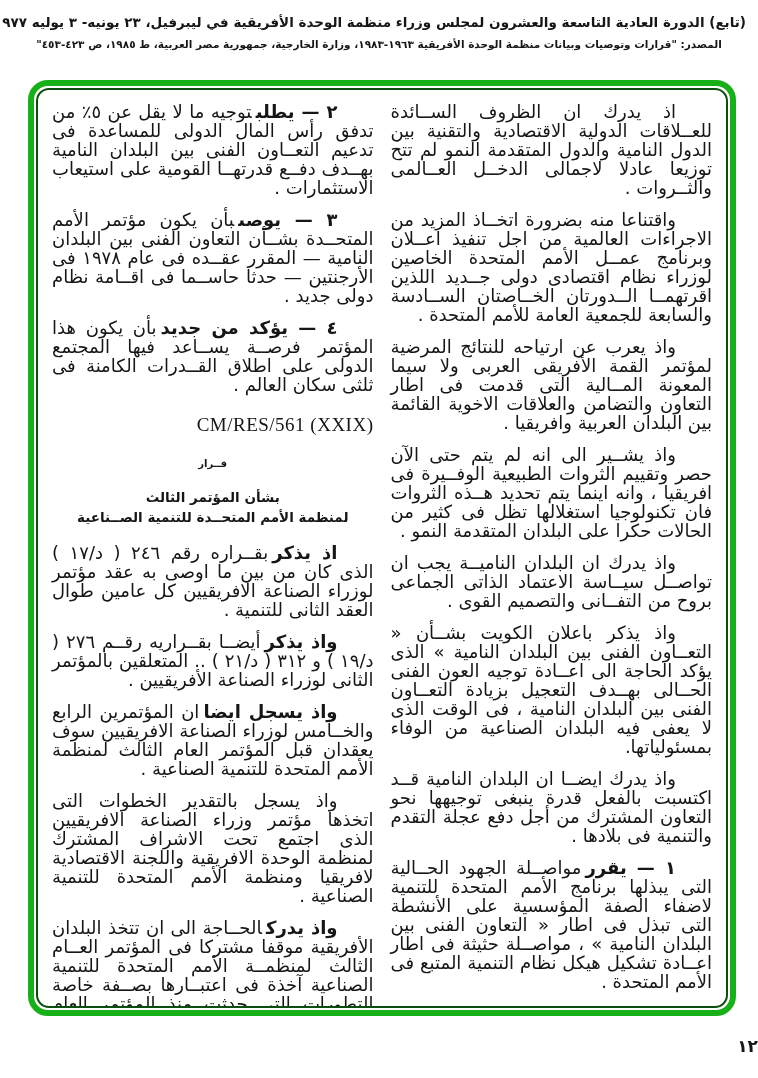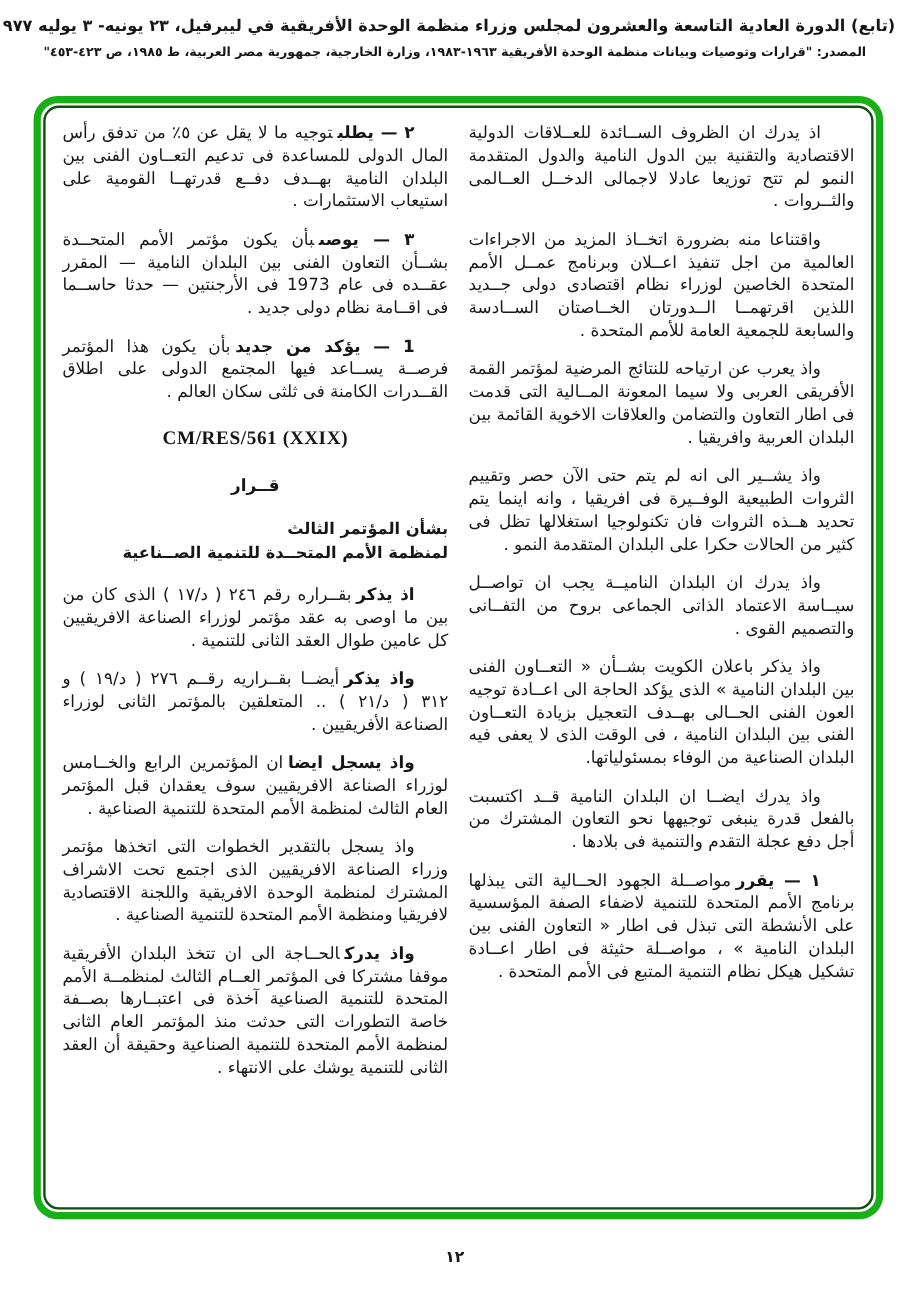--- a/index.html
+++ b/index.html
@@ -17,37 +17,37 @@
     background:#fff;
   }
   .frame-inner{
     box-sizing:border-box;height:100%;border:2px solid #0d4d0d;border-radius:13px;
     padding:12px 14px 6px;overflow:hidden;
   }
   .cols{display:flex;gap:17px;direction:rtl;height:100%;}
   .col{flex:1;min-width:0;}
 
   .para{
-    margin:0 0 13px;font-size:14px;line-height:19px;
+    margin:0 0 13px;font-size:18px;line-height:19px;
     text-align:justify;text-align-last:auto;text-indent:2em;direction:rtl;
   }
   .lead{font-weight:bold;}
   .lead:not(:empty){margin-left:4px;}
 
   .res-code{
-    direction:ltr;text-align:center;font-family:"Liberation Serif",serif;
-    font-size:16px;font-weight:700;letter-spacing:.5px;margin:20px 0 22px;
+    direction:ltr;text-align:right;font-family:"Liberation Serif",serif;
+    font-size:19px;font-weight:400;letter-spacing:.5px;margin:20px 0 22px;
   }
-  .decision-title{text-align:center;font-weight:bold;font-size:14px;margin:0 0 18px;direction:rtl;}
-  .decision-sub{font-weight:bold;font-size:13.5px;line-height:20px;margin:0;direction:rtl;}
+  .decision-title{text-align:center;font-weight:bold;font-size:10px;margin:0 0 18px;direction:rtl;}
+  .decision-sub{text-align:center;font-weight:bold;font-size:13.5px;line-height:20px;margin:0;direction:rtl;}
   .decision-block{margin:0 0 16px;}
 
   .page-number{
-    position:absolute;bottom:22px;left:0;right:0;text-align:center;
-    font-size:13px;font-weight:bold;direction:rtl;
+    position:absolute;bottom:22px;left:0;right:0;
+    font-size:17px;font-weight:bold;direction:rtl;
   }
 </style>
 </head>
 <body>
 
 <div class="header">
   <div class="header-title">(تابع) الدورة العادية التاسعة والعشرون لمجلس وزراء منظمة الوحدة الأفريقية في ليبرفيل، ٢٣ يونيه- ٣ يوليه ١٩٧٧</div>
   <div class="header-source">المصدر: "قرارات وتوصيات وبيانات منظمة الوحدة الأفريقية ١٩٦٣-١٩٨٣، وزارة الخارجية، جمهورية مصر العربية، ط ١٩٨٥، ص ٤٢٣-٤٥٣"</div>
 </div>
 
@@ -61,22 +61,22 @@
         <p class="para"><span class="lead"></span><span>واذ يعرب عن ارتياحه للنتائج المرضية لمؤتمر القمة الأفريقى العربى ولا سيما المعونة المــالية التى قدمت فى اطار التعاون والتضامن والعلاقات الاخوية القائمة بين البلدان العربية وافريقيا .</span></p>
         <p class="para"><span class="lead"></span><span>واذ يشــير الى انه لم يتم حتى الآن حصر وتقييم الثروات الطبيعية الوفــيرة فى افريقيا ، وانه اينما يتم تحديد هــذه الثروات فان تكنولوجيا استغلالها تظل فى كثير من الحالات حكرا على البلدان المتقدمة النمو .</span></p>
         <p class="para"><span class="lead"></span><span>واذ يدرك ان البلدان الناميــة يجب ان تواصــل سيــاسة الاعتماد الذاتى الجماعى بروح من التفــانى والتصميم القوى .</span></p>
         <p class="para"><span class="lead"></span><span>واذ يذكر باعلان الكويت بشــأن « التعــاون الفنى بين البلدان النامية » الذى يؤكد الحاجة الى اعــادة توجيه العون الفنى الحــالى بهــدف التعجيل بزيادة التعــاون الفنى بين البلدان النامية ، فى الوقت الذى لا يعفى فيه البلدان الصناعية من الوفاء بمسئولياتها.</span></p>
         <p class="para"><span class="lead"></span><span>واذ يدرك ايضــا ان البلدان النامية قــد اكتسبت بالفعل قدرة ينبغى توجيهها نحو التعاون المشترك من أجل دفع عجلة التقدم والتنمية فى بلادها .</span></p>
         <p class="para"><span class="lead">١ — يقرر</span><span>مواصــلة الجهود الحــالية التى يبذلها برنامج الأمم المتحدة للتنمية لاضفاء الصفة المؤسسية على الأنشطة التى تبذل فى اطار « التعاون الفنى بين البلدان النامية » ، مواصــلة حثيثة فى اطار اعــادة تشكيل هيكل نظام التنمية المتبع فى الأمم المتحدة .</span></p>
       </section>
 
       <section class="col">
         <p class="para"><span class="lead">٢ — يطلب</span><span>توجيه ما لا يقل عن ٥٪ من تدفق رأس المال الدولى للمساعدة فى تدعيم التعــاون الفنى بين البلدان النامية بهــدف دفــع قدرتهــا القومية على استيعاب الاستثمارات .</span></p>
-        <p class="para"><span class="lead">٣ — يوصى</span><span>بأن يكون مؤتمر الأمم المتحــدة بشــأن التعاون الفنى بين البلدان النامية — المقرر عقــده فى عام 1973 فى الأرجنتين — حدثا حاســما فى اقــامة نظام دولى جديد .</span></p>
-        <p class="para"><span class="lead">1 — يؤكد من جديد</span><span>بأن يكون هذا المؤتمر فرصــة يســاعد فيها المجتمع الدولى على اطلاق القــدرات الكامنة فى ثلثى سكان العالم .</span></p>
+        <p class="para"><span class="lead">٣ — يوصى</span><span>بأن يكون مؤتمر الأمم المتحــدة بشــأن التعاون الفنى بين البلدان النامية — المقرر عقــده فى عام ١٩٧٨ فى الأرجنتين — حدثا حاســما فى اقــامة نظام دولى جديد .</span></p>
+        <p class="para"><span class="lead">٤ — يؤكد من جديد</span><span>بأن يكون هذا المؤتمر فرصــة يســاعد فيها المجتمع الدولى على اطلاق القــدرات الكامنة فى ثلثى سكان العالم .</span></p>
 
         <div class="res-code">CM/RES/561 (XXIX)</div>
 
         <div class="decision-block">
           <div class="decision-title">قــرار</div>
           <div class="decision-sub">بشأن المؤتمر الثالث</div>
           <div class="decision-sub">لمنظمة الأمم المتحــدة للتنمية الصــناعية</div>
         </div>
 
         <p class="para"><span class="lead">اذ يذكر</span><span>بقــراره رقم ٢٤٦ ( د/١٧ ) الذى كان من بين ما اوصى به عقد مؤتمر لوزراء الصناعة الافريقيين كل عامين طوال العقد الثانى للتنمية .</span></p>

